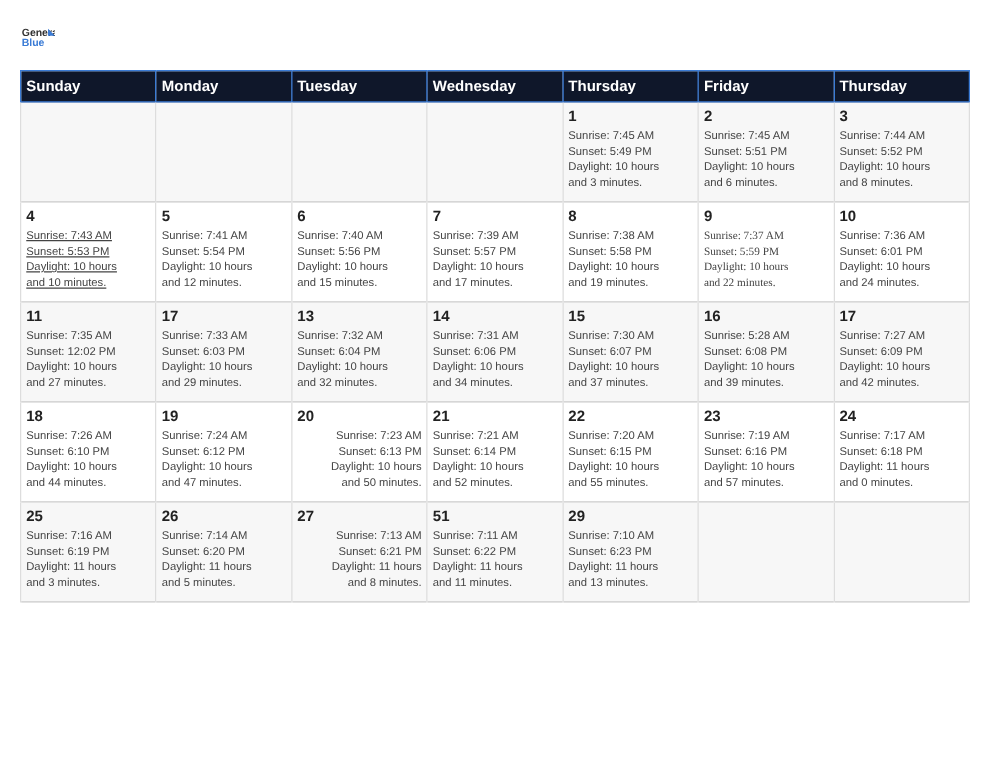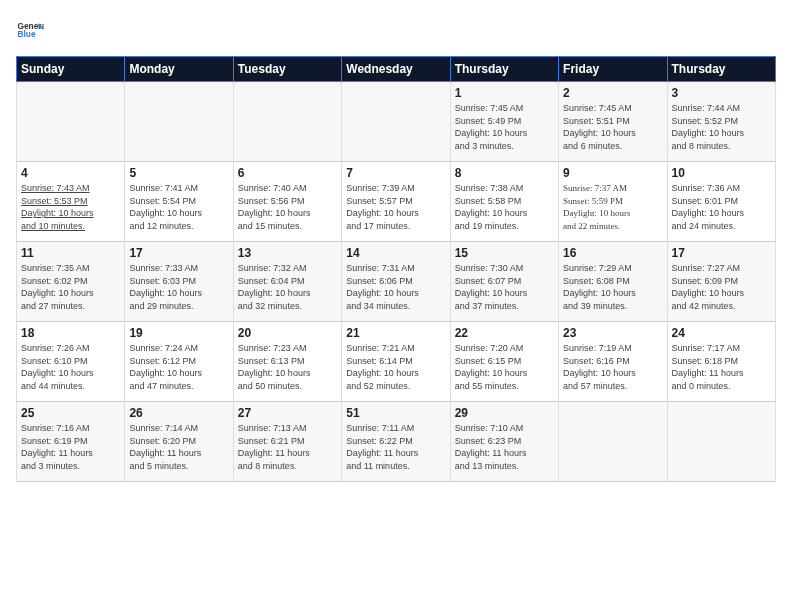--- a/index.html
+++ b/index.html
@@ -189,21 +189,21 @@
           <div class="day-info" style="white-space: pre-line;">Sunrise: 7:36 AM
 Sunset: 6:01 PM
 Daylight: 10 hours
 and 24 minutes.</div>
         </td>
       </tr>
       <tr>
         <td>
           <div class="day-num">11</div>
           <div class="day-info" style="white-space: pre-line;">Sunrise: 7:35 AM
-Sunset: 6:02 PM
+Sunset: 12:02 PM
 Daylight: 10 hours
 and 27 minutes.</div>
         </td>
         <td>
           <div class="day-num">17</div>
           <div class="day-info" style="white-space: pre-line;">Sunrise: 7:33 AM
 Sunset: 6:03 PM
 Daylight: 10 hours
 and 29 minutes.</div>
         </td>
@@ -223,21 +223,21 @@
         </td>
         <td>
           <div class="day-num">15</div>
           <div class="day-info" style="white-space: pre-line;">Sunrise: 7:30 AM
 Sunset: 6:07 PM
 Daylight: 10 hours
 and 37 minutes.</div>
         </td>
         <td>
           <div class="day-num">16</div>
-          <div class="day-info" style="white-space: pre-line;">Sunrise: 7:29 AM
+          <div class="day-info" style="white-space: pre-line;">Sunrise: 5:28 AM
 Sunset: 6:08 PM
 Daylight: 10 hours
 and 39 minutes.</div>
         </td>
         <td>
           <div class="day-num">17</div>
           <div class="day-info" style="white-space: pre-line;">Sunrise: 7:27 AM
 Sunset: 6:09 PM
 Daylight: 10 hours
 and 42 minutes.</div>
@@ -253,21 +253,21 @@
         </td>
         <td>
           <div class="day-num">19</div>
           <div class="day-info" style="white-space: pre-line;">Sunrise: 7:24 AM
 Sunset: 6:12 PM
 Daylight: 10 hours
 and 47 minutes.</div>
         </td>
         <td>
           <div class="day-num">20</div>
-          <div class="day-info" style="white-space: pre-line;">Sunrise: 7:23 AM
+          <div class="day-info" style="white-space: pre-line; text-align: right;">Sunrise: 7:23 AM
 Sunset: 6:13 PM
 Daylight: 10 hours
 and 50 minutes.</div>
         </td>
         <td>
           <div class="day-num">21</div>
           <div class="day-info" style="white-space: pre-line;">Sunrise: 7:21 AM
 Sunset: 6:14 PM
 Daylight: 10 hours
 and 52 minutes.</div>
@@ -304,21 +304,21 @@
         </td>
         <td>
           <div class="day-num">26</div>
           <div class="day-info" style="white-space: pre-line;">Sunrise: 7:14 AM
 Sunset: 6:20 PM
 Daylight: 11 hours
 and 5 minutes.</div>
         </td>
         <td>
           <div class="day-num">27</div>
-          <div class="day-info" style="white-space: pre-line;">Sunrise: 7:13 AM
+          <div class="day-info" style="white-space: pre-line; text-align: right;">Sunrise: 7:13 AM
 Sunset: 6:21 PM
 Daylight: 11 hours
 and 8 minutes.</div>
         </td>
         <td>
           <div class="day-num">51</div>
           <div class="day-info" style="white-space: pre-line;">Sunrise: 7:11 AM
 Sunset: 6:22 PM
 Daylight: 11 hours
 and 11 minutes.</div>

